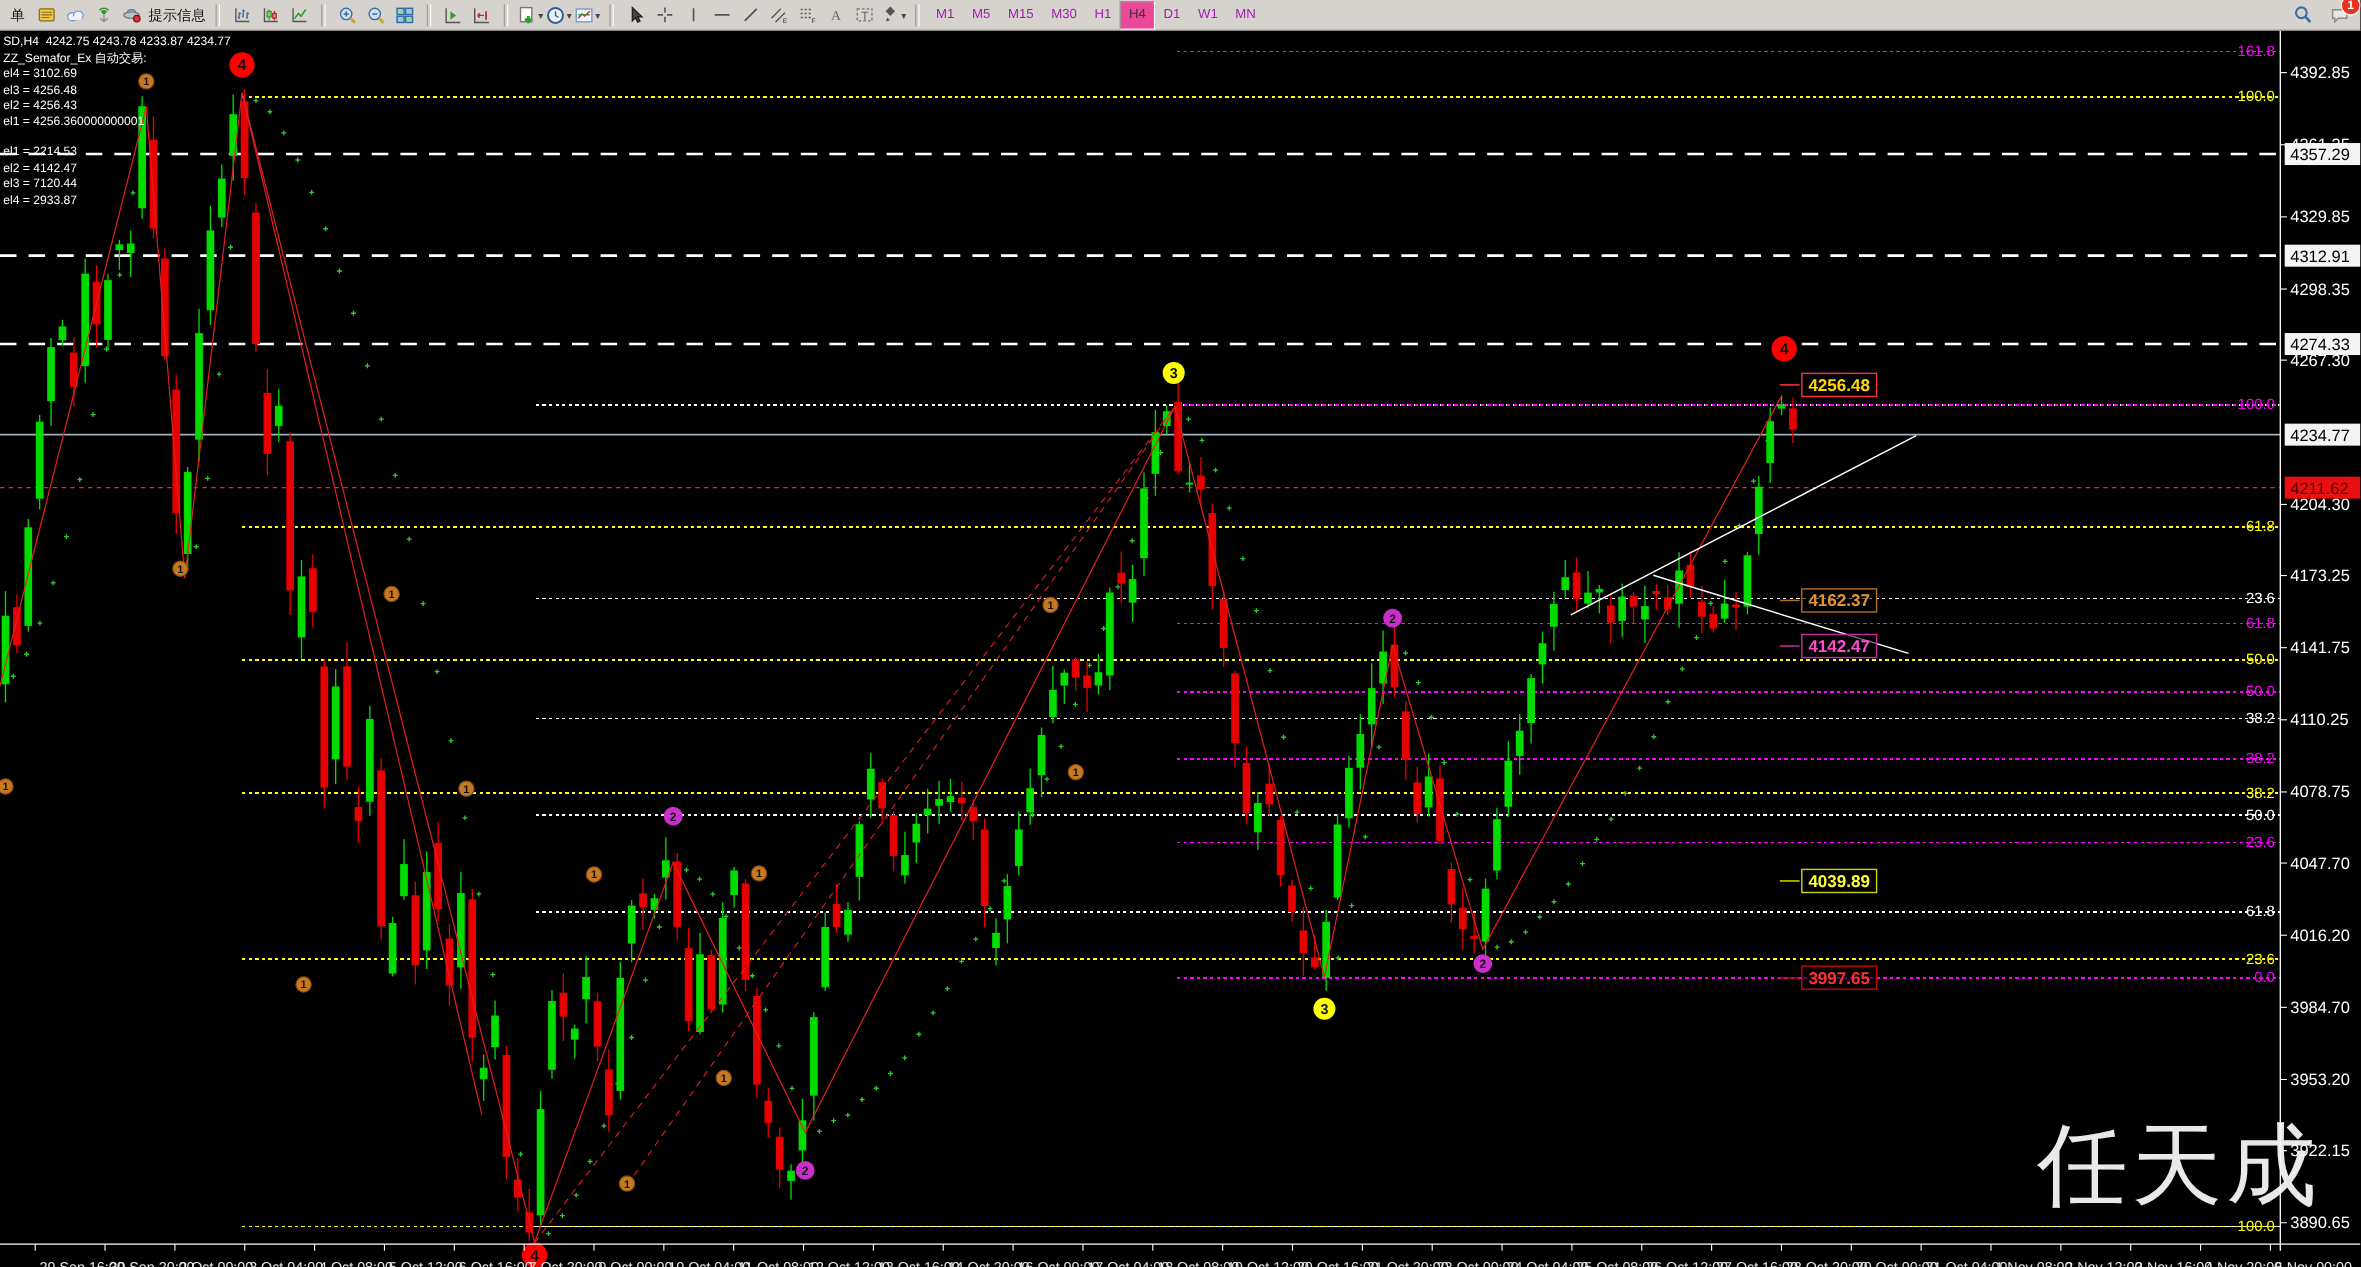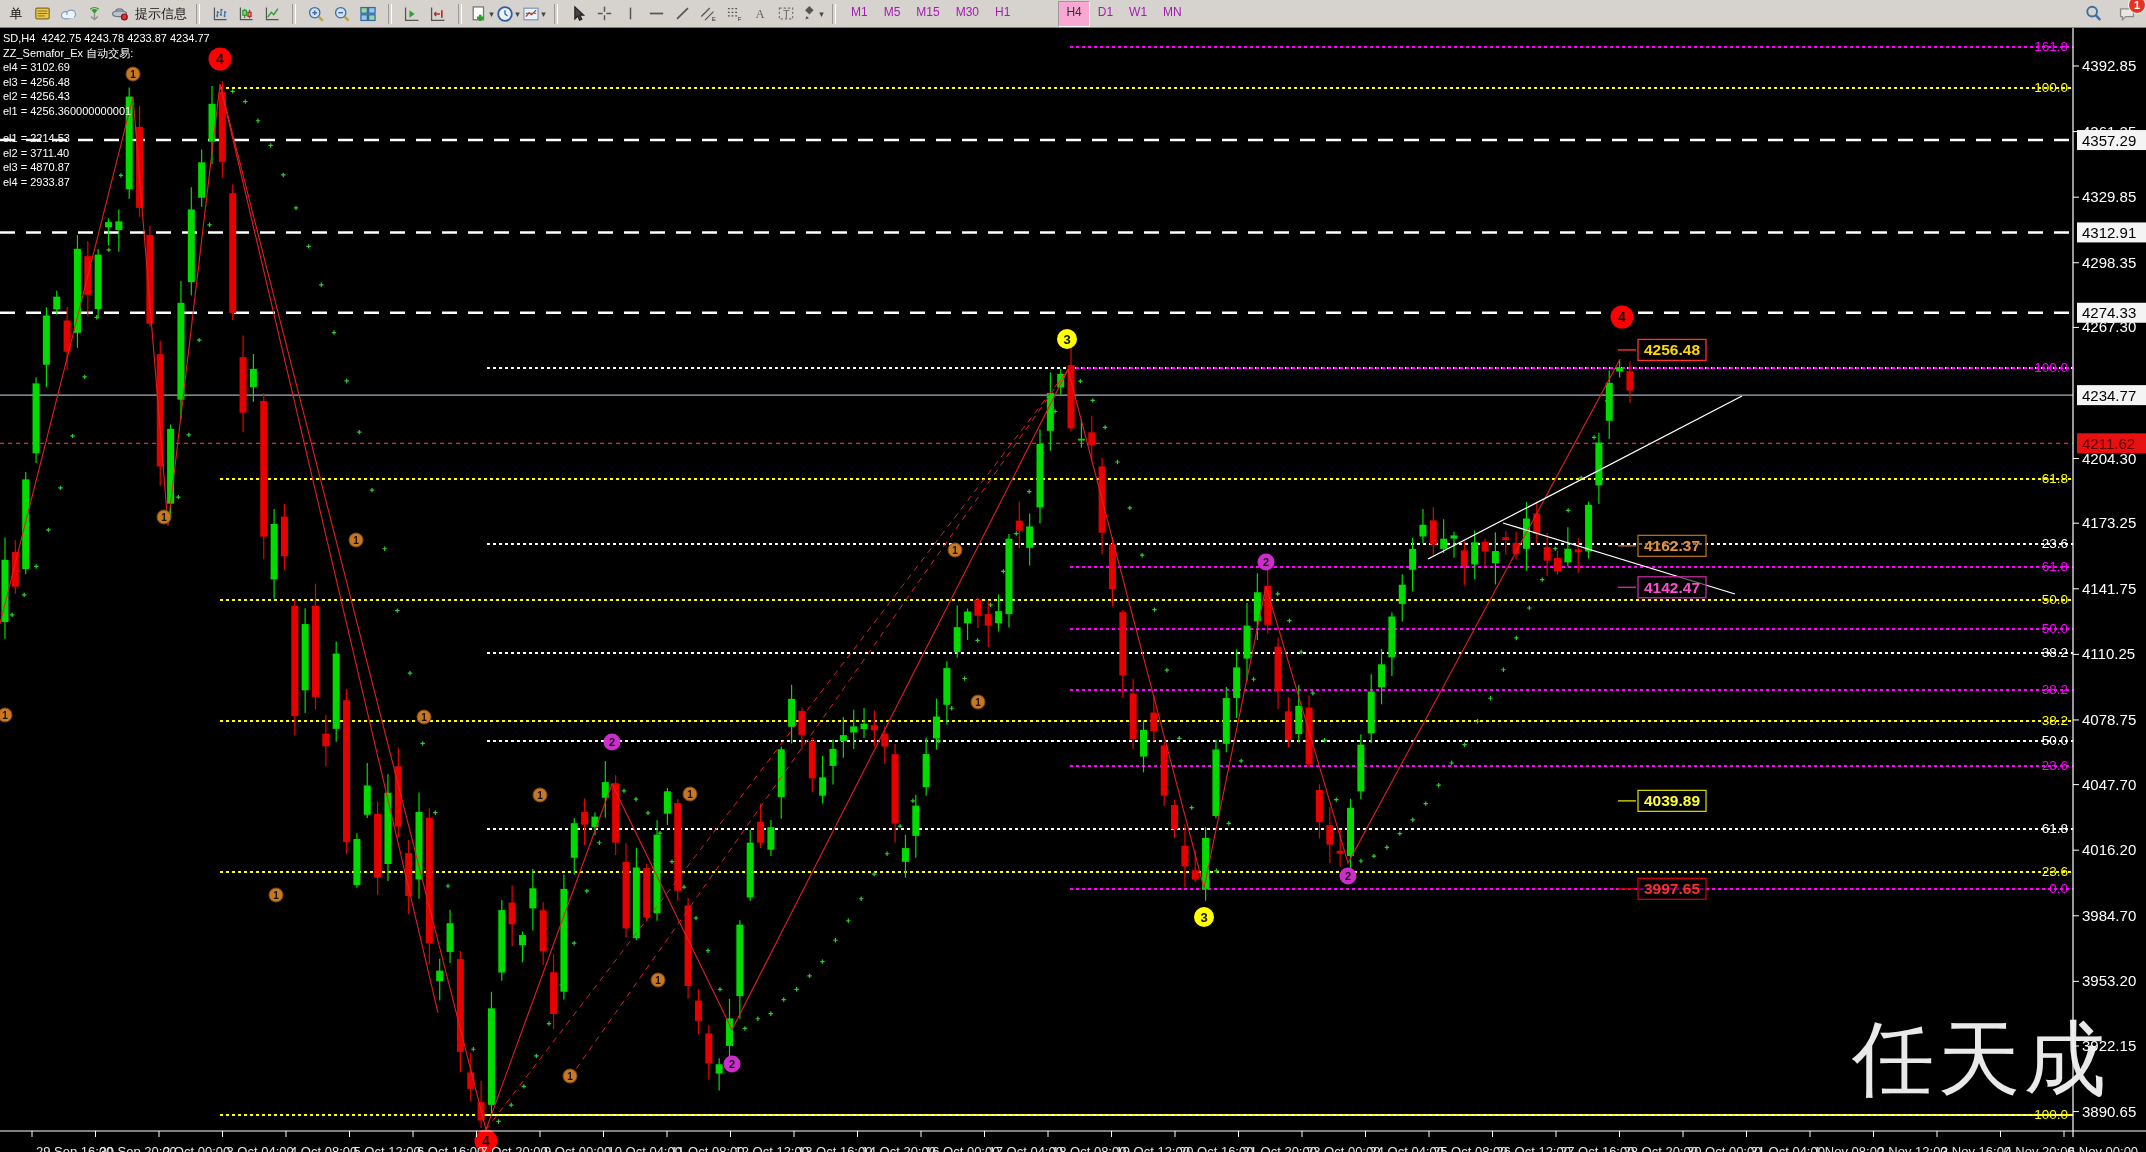--- a/index.html
+++ b/index.html
@@ -9,21 +9,21 @@
   #toolbar{position:absolute;left:0;top:0;width:2146px;height:27px;background:#d6d3ce;
     border-bottom:1px solid #808080;display:flex;align-items:center;z-index:50;}
   .tb-group{display:flex;align-items:center;height:27px;padding:0 3px;}
   .tb-sep{width:2px;height:20px;margin:0 4px;border-left:1px solid #9a9a9a;border-right:1px solid #fff;}
   .tb-btn{display:flex;align-items:center;justify-content:center;height:24px;min-width:24px;
     border:1px solid transparent;border-radius:2px;cursor:default;}
   .tb-btn svg{display:block;}
   .tb-label{font-size:13px;color:#111;padding:0 2px;white-space:nowrap;}
   .dd{font-size:9px;color:#444;margin-left:1px;}
   .tf-btn{font-size:12px;color:#a21caf;padding:2px 7px;height:20px;line-height:16px;border:1px solid transparent;}
-  .tf-btn.active{background:#f9a8d4;border:1px solid #9a9a9a;border-bottom-color:#fff;border-right-color:#fff;color:#333;margin-left:40px;}
+  .tf-btn.active{background:#ec4899;border:1px solid #9a9a9a;border-bottom-color:#fff;border-right-color:#fff;color:#333;}
   #tb-right{position:absolute;right:6px;top:0;height:27px;display:flex;align-items:center;}
   .badge{position:absolute;right:-7px;top:-6px;background:#e53422;color:#fff;font-size:11px;font-weight:bold;
     border-radius:50%;width:16px;height:16px;line-height:16px;text-align:center;border:1px solid #fff;}
   
   #chart-svg{position:absolute;left:0;top:0;z-index:1;}
   #info-text{position:absolute;left:3px;top:31px;z-index:10;color:#fff;font-size:11px;line-height:14.5px;white-space:pre;}
   #info-text .gap{height:13px;}
   #watermark{position:absolute;left:1852px;top:1005px;z-index:9;color:rgba(245,245,245,.95);
     font-size:82px;font-weight:normal;letter-spacing:4px;white-space:nowrap;}
 </style>
@@ -922,15 +922,15 @@
         <text x="1877.5" y="1156" fill="#e8e8e8" font-size="13">2 Nov 12:00</text>
         <line x1="1937" y1="1131" x2="1937" y2="1137" stroke="#fff"></line>
         <text x="1941" y="1156" fill="#e8e8e8" font-size="13">3 Nov 16:00</text>
         <line x1="2000.5" y1="1131" x2="2000.5" y2="1137" stroke="#fff"></line>
         <text x="2004.5" y="1156" fill="#e8e8e8" font-size="13">4 Nov 20:00</text>
         <line x1="2064" y1="1131" x2="2064" y2="1137" stroke="#fff"></line>
         <text x="2068" y="1156" fill="#e8e8e8" font-size="13">6 Nov 00:00</text>
       </g>
     </svg>
 
-  <div id="info-text"><div>SD,H4  4242.75 4243.78 4233.87 4234.77</div><div>ZZ_Semafor_Ex 自动交易:</div><div>el4 = 3102.69</div><div>el3 = 4256.48</div><div>el2 = 4256.43</div><div>el1 = 4256.360000000001</div><div class="gap"></div><div>el1 = 2214.53</div><div>el2 = 3711.40</div><div>el3 = 4870.87</div><div>el4 = 2933.87</div></div>
+  <div id="info-text"><div>SD,H4  4242.75 4243.78 4233.87 4234.77</div><div>ZZ_Semafor_Ex 自动交易:</div><div>el4 = 3102.69</div><div>el3 = 4256.48</div><div>el2 = 4256.43</div><div>el1 = 4256.360000000001</div><div class="gap"></div><div>el1 = 2214.53</div><div>el2 = 4142.47</div><div>el3 = 7120.44</div><div>el4 = 2933.87</div></div>
   <div id="watermark">任天成</div>
 </div>
 
 </body></html>

